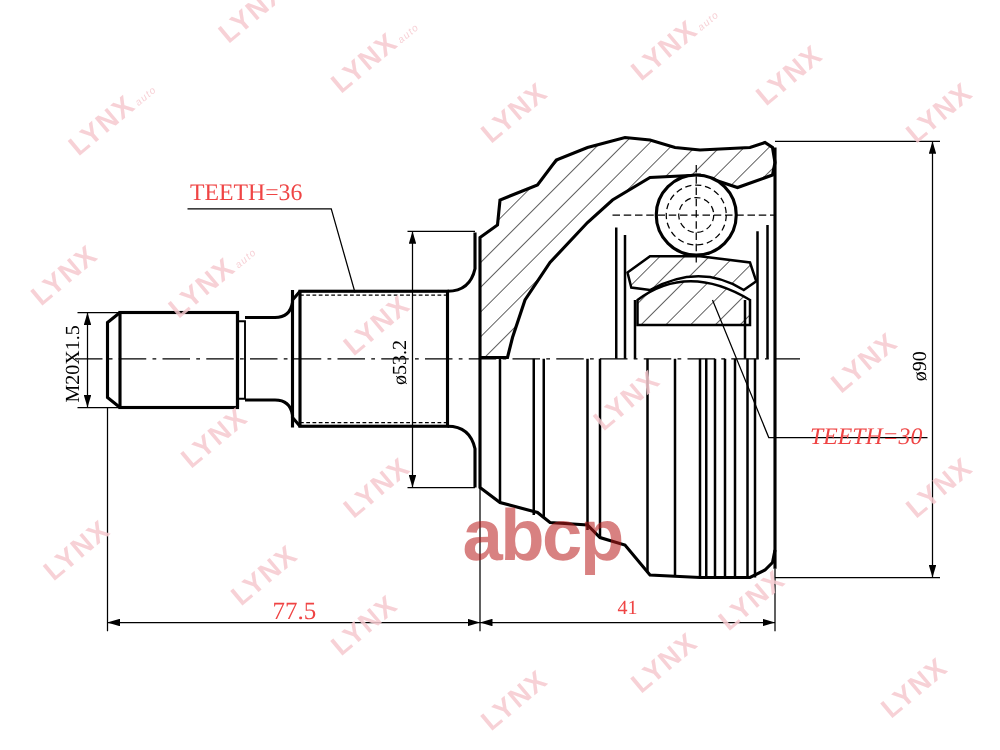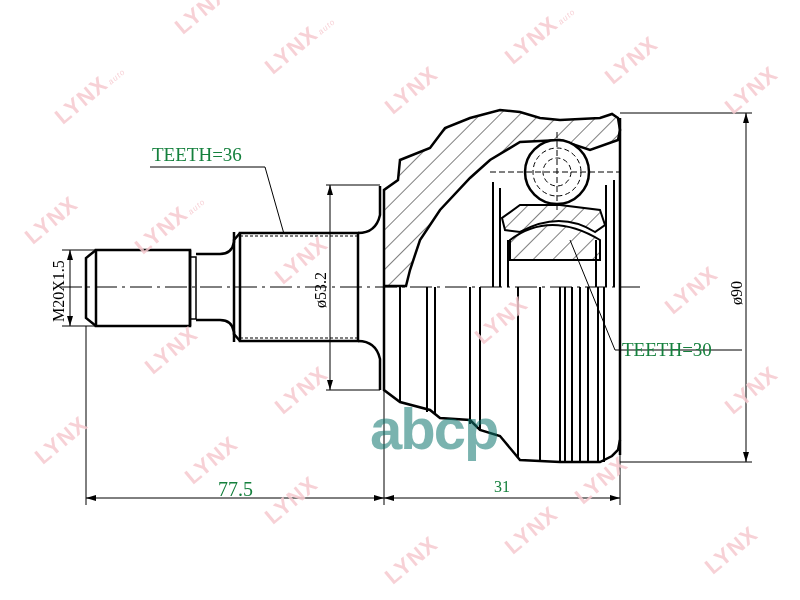--- a/index.html
+++ b/index.html
@@ -1,21 +1,21 @@
 <!DOCTYPE html>
 <html><head>
 <meta charset="utf-8">
 <style>
   html, body { margin: 0; padding: 0; background: #ffffff; }
   body { width: 800px; height: 600px; overflow: hidden; position: relative; font-family: "Liberation Serif", serif; }
   #canvas { position: absolute; left: 0; top: 0; width: 800px; height: 600px; }
   .wm { position: absolute; color: #f6c9cf; font-family: "Liberation Sans", sans-serif; font-weight: bold; font-size: 22px; letter-spacing: 1px; transform: rotate(-40deg); transform-origin: left top; white-space: nowrap; opacity: 0.85; }
   .wm .small { font-size: 8px; font-style: italic; margin-left: 2px; font-weight: normal; }
-  .center-wm { position: absolute; left: 370px; top: 395px; color: #0f766e; font-family: "Liberation Sans", sans-serif; font-size: 58px; font-weight: bold; opacity: 0.55; letter-spacing: -2px; }
-  .label { position: absolute; font-family: "Liberation Serif", serif; color: #15803d; font-size: 19px; white-space: nowrap; }
+  .center-wm { position: absolute; left: 370px; top: 395px; color: #b91c1c; font-family: "Liberation Sans", sans-serif; font-size: 58px; font-weight: bold; opacity: 0.55; letter-spacing: -2px; }
+  .label { position: absolute; font-family: "Liberation Serif", serif; color: #ef4444; font-size: 19px; white-space: nowrap; }
   .vlabel { position: absolute; font-family: "Liberation Serif", serif; color: #000; font-size: 16px; white-space: nowrap; transform: rotate(-90deg); transform-origin: left top; }
 </style>
 </head>
 <body>
 
 <svg id="canvas" viewBox="0 0 800 600" xmlns="http://www.w3.org/2000/svg">
   <defs>
     <pattern id="hatch" patternUnits="userSpaceOnUse" width="14" height="14" patternTransform="rotate(45)">
       <line x1="0" y1="0" x2="0" y2="14" stroke="#000" stroke-width="1"></line>
     </pattern>
@@ -138,18 +138,18 @@
 <div class="wm" style="left:260px;top:510px;"><span>LYNX</span></div>
 <div class="wm" style="left:380px;top:570px;"><span>LYNX</span></div>
 <div class="wm" style="left:500px;top:540px;"><span>LYNX</span></div>
 <div class="wm" style="left:570px;top:490px;"><span>LYNX</span></div>
 <div class="wm" style="left:720px;top:400px;"><span>LYNX</span></div>
 <div class="wm" style="left:700px;top:560px;"><span>LYNX</span></div>
 
 <div class="center-wm">abcp</div>
 
 <div class="label" style="left:152px;top:144px;">TEETH=36</div>
-<div class="label" style="left:622px;top:339px;">TEETH=30</div>
+<div class="label" style="left:648px;top:339px;font-style:italic;">TEETH=30</div>
 <div class="vlabel" style="left:50px;top:322px;">M20X1.5</div>
 <div class="vlabel" style="left:312px;top:308px;">ø53.2</div>
 <div class="vlabel" style="left:728px;top:305px;">ø90</div>
 <div class="label" style="left:218px;top:478px;font-size:20px;">77.5</div>
-<div class="label" style="left:494px;top:478px;font-size:16px;">31</div>
+<div class="label" style="left:494px;top:478px;font-size:16px;">41</div>
 
 </body></html>

